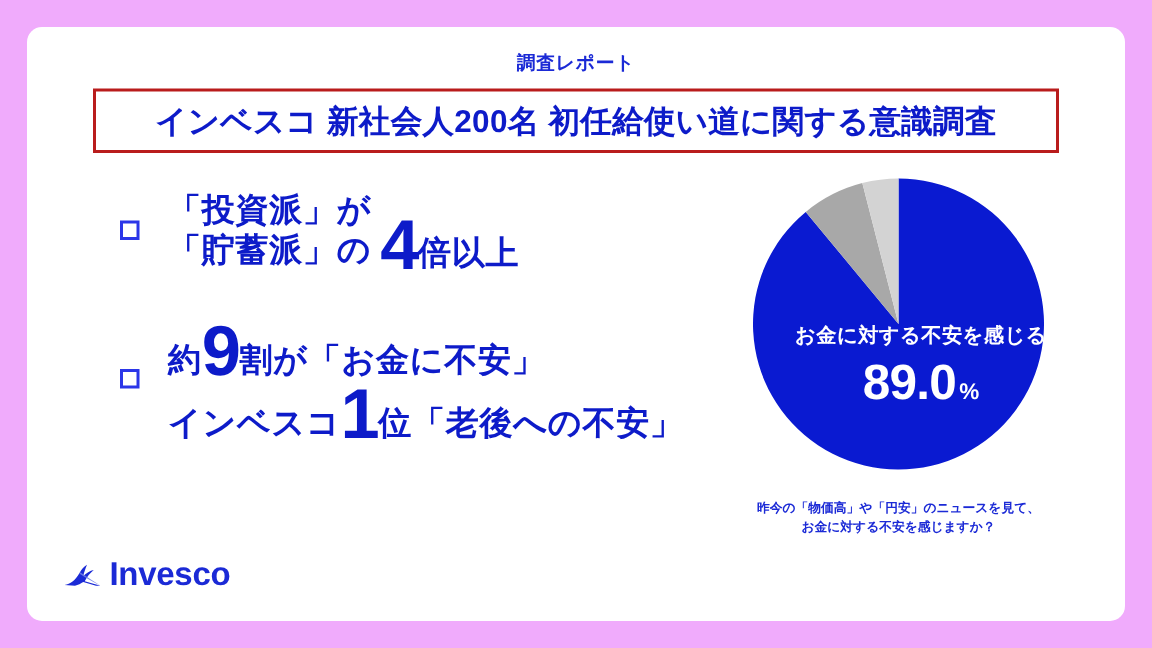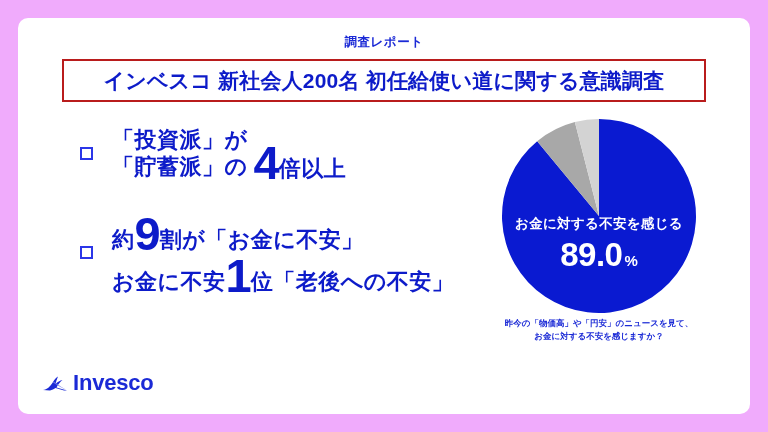--- a/index.html
+++ b/index.html
@@ -137,21 +137,21 @@
   }
   #pie-wrap {
     position: relative;
     width: 196px;
     height: 196px;
     margin: 0 auto;
   }
   #pie-svg { display: block; }
   #pie-labels {
     position: absolute;
-    left: 0;
+    left: 15px;
     top: 97px;
     width: 100%;
     text-align: center;
     pointer-events: none;
   }
   #pie-label-text {
     font-size: 13.5px;
     font-weight: 700;
     color: #ffffff;
     letter-spacing: 0.3px;
@@ -169,21 +169,21 @@
     color: #ffffff;
     letter-spacing: -0.5px;
   }
   #pie-unit {
     font-size: 15px;
     font-weight: 700;
     color: #ffffff;
     margin-left: 2px;
   }
   #chart-caption {
-    margin-top: 3px;
+    margin-top: 18px;
     text-align: center;
     font-size: 8.5px;
     font-weight: 700;
     color: #1b2ad6;
     line-height: 1.5;
   }
   #chart-caption div { white-space: nowrap; }
 
   
   #logo {
@@ -235,21 +235,21 @@
 
       <div class="finding" id="finding-2">
         <span class="finding-marker"></span>
         <div class="finding-body">
           <div class="fline">
             <span class="ftext">約</span>
             <span class="fbig">9</span>
             <span class="ftext">割が「お金に不安」</span>
           </div>
           <div class="fline">
-            <span class="ftext">お金に不安</span>
+            <span class="ftext">インベスコ</span>
             <span class="fbig">1</span>
             <span class="ftext">位「老後への不安」</span>
           </div>
         </div>
       </div>
 
     </div>
 
     <div id="chart-block">
       <div id="pie-wrap">

